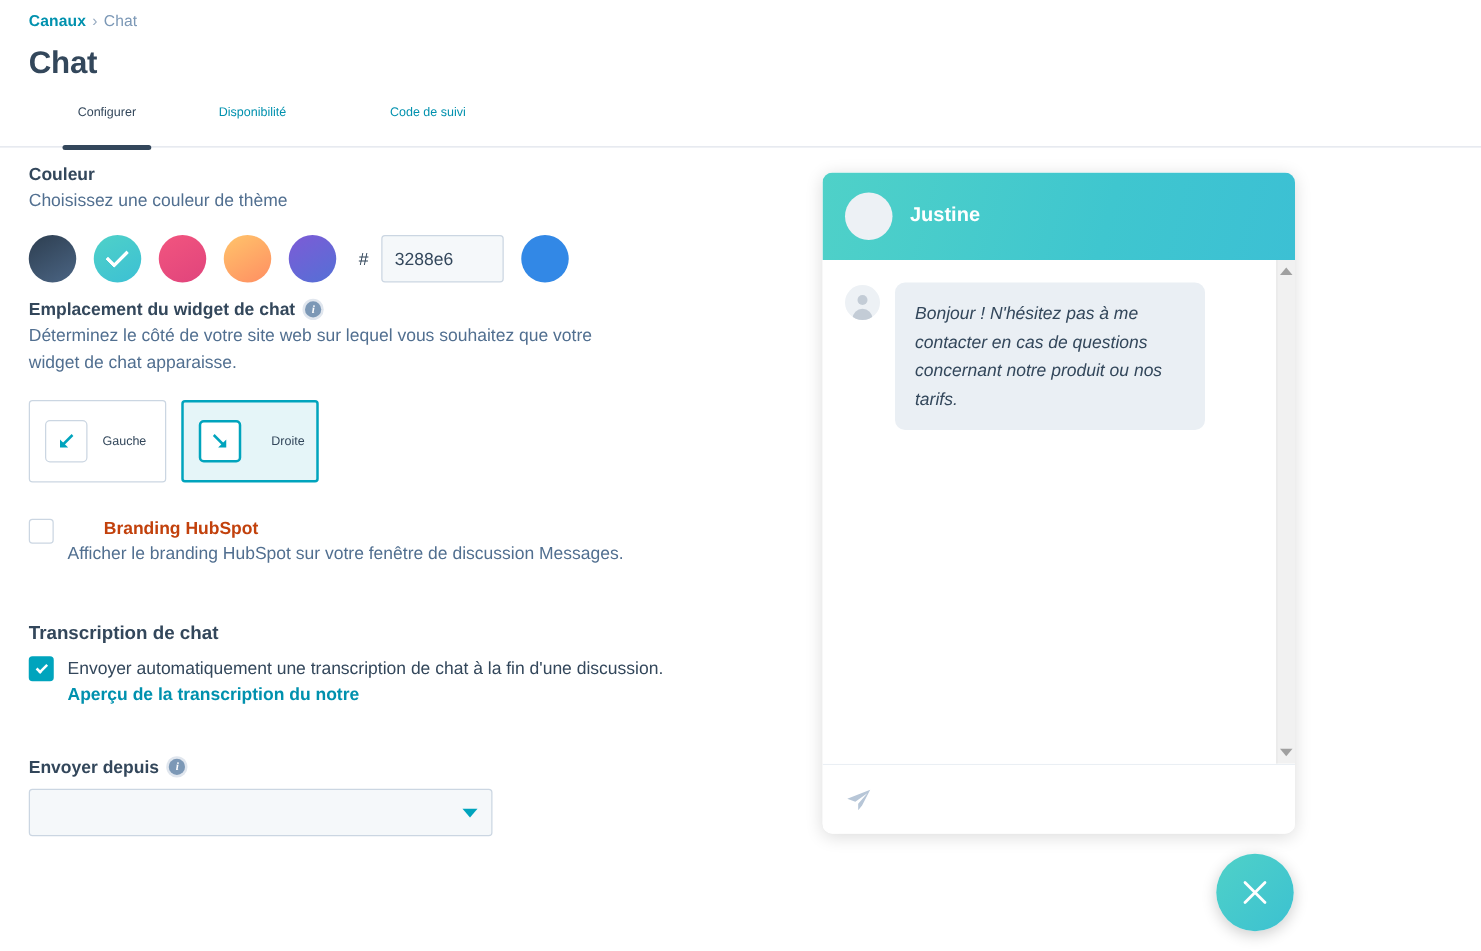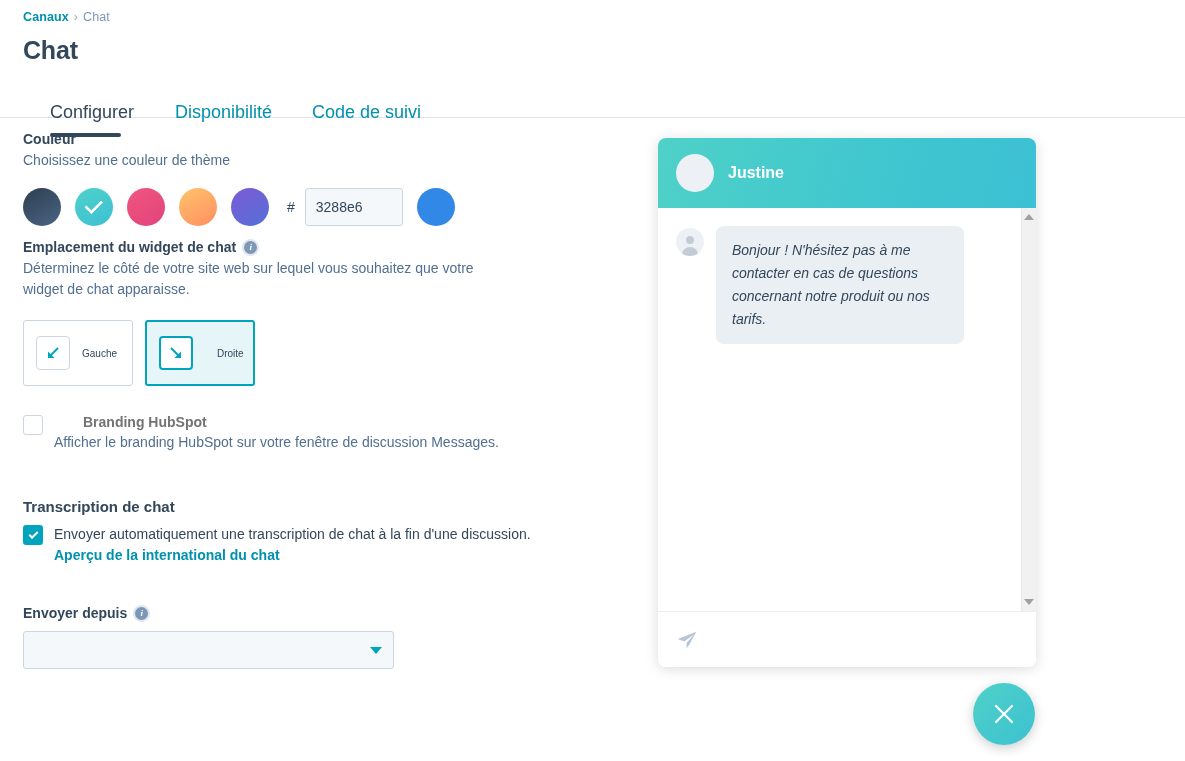--- a/index.html
+++ b/index.html
@@ -27,22 +27,22 @@
     font-size: 25px; font-weight: 700; color: #33475b;
     letter-spacing: -.2px;
   }
 
   
   .tabs {
     position: absolute; left: 0; top: 78px; width: 1185px; height: 40px;
     border-bottom: 1px solid #dfe3eb;
   }
   .tab {
-    position: absolute; top: 18px; height: 40px;
-    font-size: 18px; color: #0091ae; cursor: pointer;
+    position: absolute; top: 1px; height: 40px;
+    font-size: 10px; color: #0091ae; cursor: pointer;
     padding: 6px 0 0 0; white-space: nowrap;
   }
   .tab.active { color: #33475b; font-weight: 400; }
   .tab.active::after {
     content: ""; position: absolute; left: 0; right: 0; bottom: -1px;
     height: 4px; background: #33475b; border-radius: 2px;
   }
   .tab-configurer { left: 50px; width: 71px; text-align: center;}
   .tab-configurer::after { left: -26px; right: -26px; }
   .tab-dispo { left: 175px; }
@@ -129,21 +129,21 @@
     background: #fff; flex: none; cursor: pointer; margin-top: 1px;
     display: flex; align-items: center; justify-content: center;
   }
   .cb.checked { border: 2px solid #00a4bd; background: #00a4bd; }
   .cb .tick {
     width: 9px; height: 5px;
     border-left: 2px solid #fff; border-bottom: 2px solid #fff;
     transform: rotate(-45deg) translate(1px,-1px);
   }
   .cb-text { margin-left: 11px; }
-  .cb-title { font-size: 14px; font-weight: 700; color: #737373; padding-left: 29px; }
+  .cb-title { font-size: 14px; font-weight: 700; color: #c2410c; padding-left: 29px; }
   .cb-desc { font-size: 14px; color: #516f90; margin-top: 4px; }
   .cb-inline { font-size: 14px; color: #33475b; line-height: 20px; }
   .link-bold {
     display: block; font-size: 14px; font-weight: 700; color: #0091ae;
     margin-top: 3px; cursor: pointer;
   }
 
   
   .select-box {
     position: relative; margin: 10px 0 0 23px;
@@ -298,21 +298,21 @@
     </div>
 
     <div class="sec-title" style="margin-top:48px">Transcription de chat</div>
 
     <div class="cb-row" style="margin-top:9px">
       <div class="cb checked">
         <span class="tick"></span>
       </div>
       <div class="cb-text">
         <div class="cb-inline">Envoyer automatiquement une transcription de chat à la fin d'une discussion.</div>
-        <span class="link-bold">Aperçu de la international du chat</span>
+        <span class="link-bold">Aperçu de la transcription du notre</span>
       </div>
     </div>
 
     <div class="field-label" style="margin-top:42px">
       <span>Envoyer depuis</span>
       <span class="info-icon">i</span>
     </div>
 
     <div class="select-box">
       <span class="select-caret"></span>

